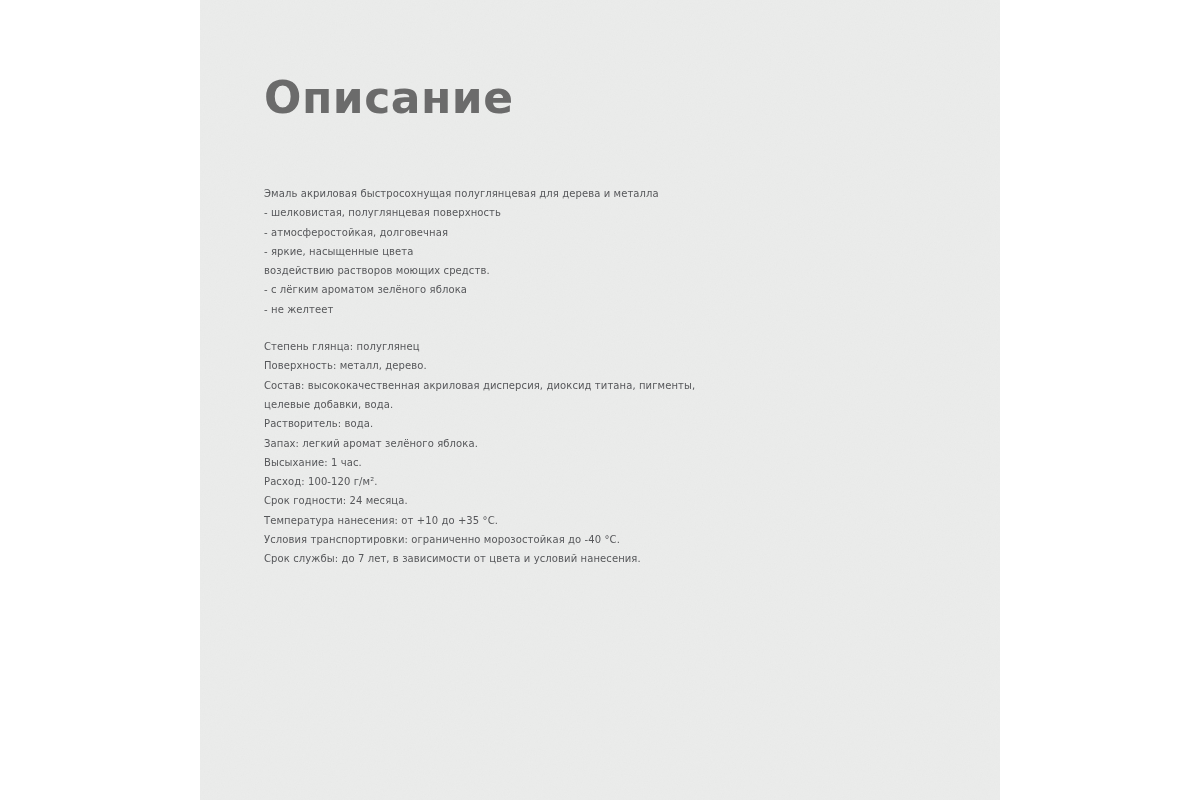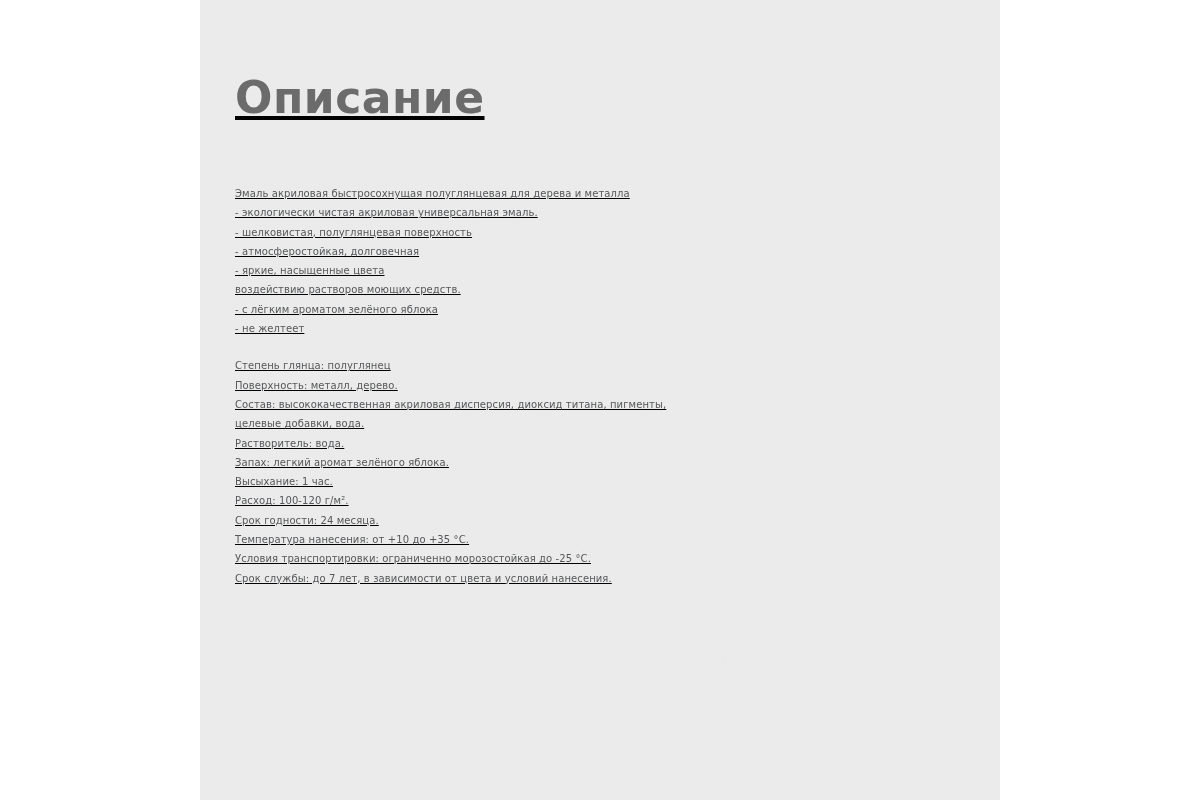--- a/index.html
+++ b/index.html
@@ -31,22 +31,21 @@
   .noise-svg {
     position: absolute;
     top: 0;
     left: 0;
     width: 800px;
     height: 800px;
     pointer-events: none;
   }
   .content {
     position: relative;
-    padding: 0 35px;
-    text-decoration: underline;
+    padding: 0 64px;
   }
   .title {
     margin: 0;
     padding-top: 76px;
     font-size: 44px;
     line-height: 1;
     font-weight: bold;
     letter-spacing: 0.5px;
     color: var(--title-color, #6b6b6b);
   }
@@ -75,37 +74,36 @@
       <filter id="grain">
         <feTurbulence type="fractalNoise" baseFrequency="0.85" numOctaves="2" stitchTiles="stitch" result="t"></feTurbulence>
         <feColorMatrix in="t" type="saturate" values="0"></feColorMatrix>
       </filter>
       <rect width="800" height="800" filter="url(#grain)" opacity="0.045"></rect>
     </svg>
     <div class="content">
       <h1 class="title">Описание</h1>
       <div class="paragraph intro">
           <div class="line">Эмаль акриловая быстросохнущая полуглянцевая для дерева и металла</div>
-          <div class="line">- экологически чистая акриловая универсальная эмаль.</div>
           <div class="line">- шелковистая, полуглянцевая поверхность</div>
           <div class="line">- атмосферостойкая, долговечная</div>
           <div class="line">- яркие, насыщенные цвета</div>
           <div class="line">воздействию растворов моющих средств.</div>
           <div class="line">- с лёгким ароматом зелёного яблока</div>
           <div class="line">- не желтеет</div>
         </div>
       <div class="paragraph specs">
           <div class="line">Степень глянца: полуглянец</div>
           <div class="line">Поверхность: металл, дерево.</div>
           <div class="line">Состав: высококачественная акриловая дисперсия, диоксид титана, пигменты,</div>
           <div class="line">целевые добавки, вода.</div>
           <div class="line">Растворитель: вода.</div>
           <div class="line">Запах: легкий аромат зелёного яблока.</div>
           <div class="line">Высыхание: 1 час.</div>
           <div class="line">Расход: 100-120 г/м².</div>
           <div class="line">Срок годности: 24 месяца.</div>
           <div class="line">Температура нанесения: от +10 до +35 °С.</div>
-          <div class="line">Условия транспортировки: ограниченно морозостойкая до -25 °С.</div>
+          <div class="line">Условия транспортировки: ограниченно морозостойкая до -40 °С.</div>
           <div class="line">Срок службы: до 7 лет, в зависимости от цвета и условий нанесения.</div>
         </div>
     </div>
   </div>
 </div>
 
 </body></html>

